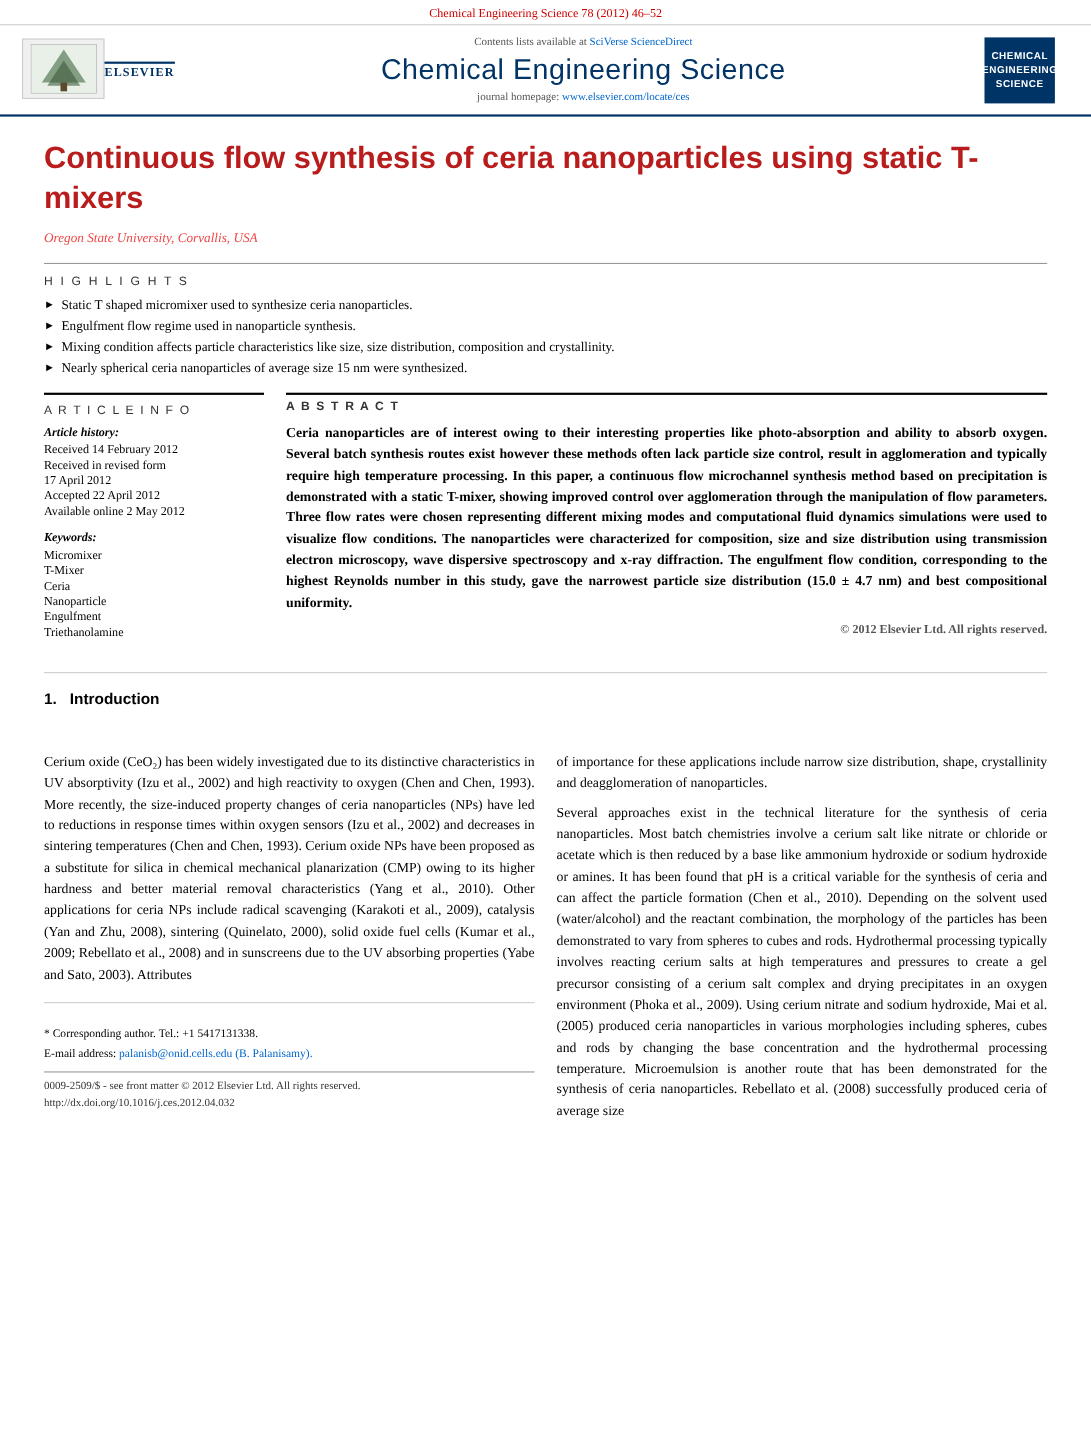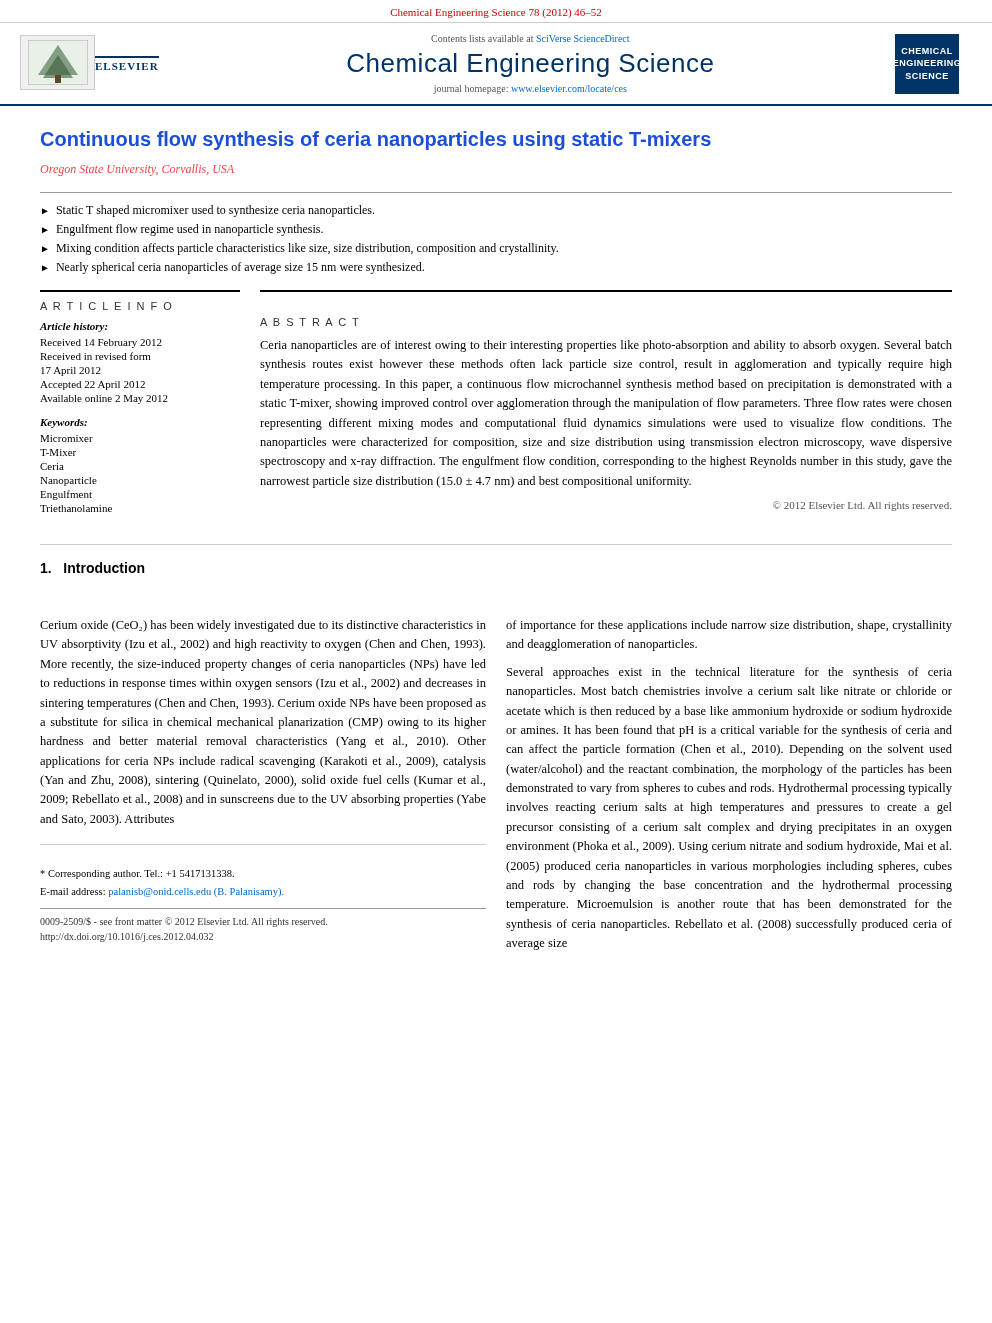--- a/index.html
+++ b/index.html
@@ -101,24 +101,24 @@
       line-height: 1.4;
     }
 
     
     .main-content {
       padding: 20px 40px;
     }
 
     
     .article-title {
-      font-size: 20px;
-      font-family: Arial, sans-serif;
-      font-weight: bold;
-      color: #1d4ed8;
+      font-size: 28px;
+      font-family: Arial, sans-serif;
+      font-weight: bold;
+      color: #b91c1c;
       margin-bottom: 10px;
       line-height: 1.3;
     }
 
     
     .authors {
       font-size: 13px;
       color: #000;
       margin-bottom: 4px;
     }
@@ -170,21 +170,22 @@
     }
     .article-info-col {
       width: 200px;
       min-width: 200px;
       border-top: 2px solid #000;
       padding-top: 8px;
     }
     .abstract-col {
       flex: 1;
       border-top: 2px solid #000;
-      padding-top: 24px;
+      padding-top: 5px;
+      font-weight: bold;
     }
 
     .info-section-title {
       font-size: 11px;
       font-family: Arial, sans-serif;
       letter-spacing: 1.5px;
       color: #333;
       text-transform: uppercase;
       margin-bottom: 8px;
     }
@@ -340,20 +341,21 @@
 <div class="main-content">
 
   <div class="article-title">Continuous flow synthesis of ceria nanoparticles using static T-mixers</div>
 
 
   <div class="affiliation">Oregon State University, Corvallis, USA</div>
 
   <hr class="section-divider">
 
   <div class="highlights-section">
+    <div class="highlights-title">H I G H L I G H T S</div>
     <div class="highlight-item">
       <span class="highlight-arrow">►</span>
       <span>Static T shaped micromixer used to synthesize ceria nanoparticles.</span>
     </div>
     <div class="highlight-item">
       <span class="highlight-arrow">►</span>
       <span>Engulfment flow regime used in nanoparticle synthesis.</span>
     </div>
     <div class="highlight-item">
       <span class="highlight-arrow">►</span>

